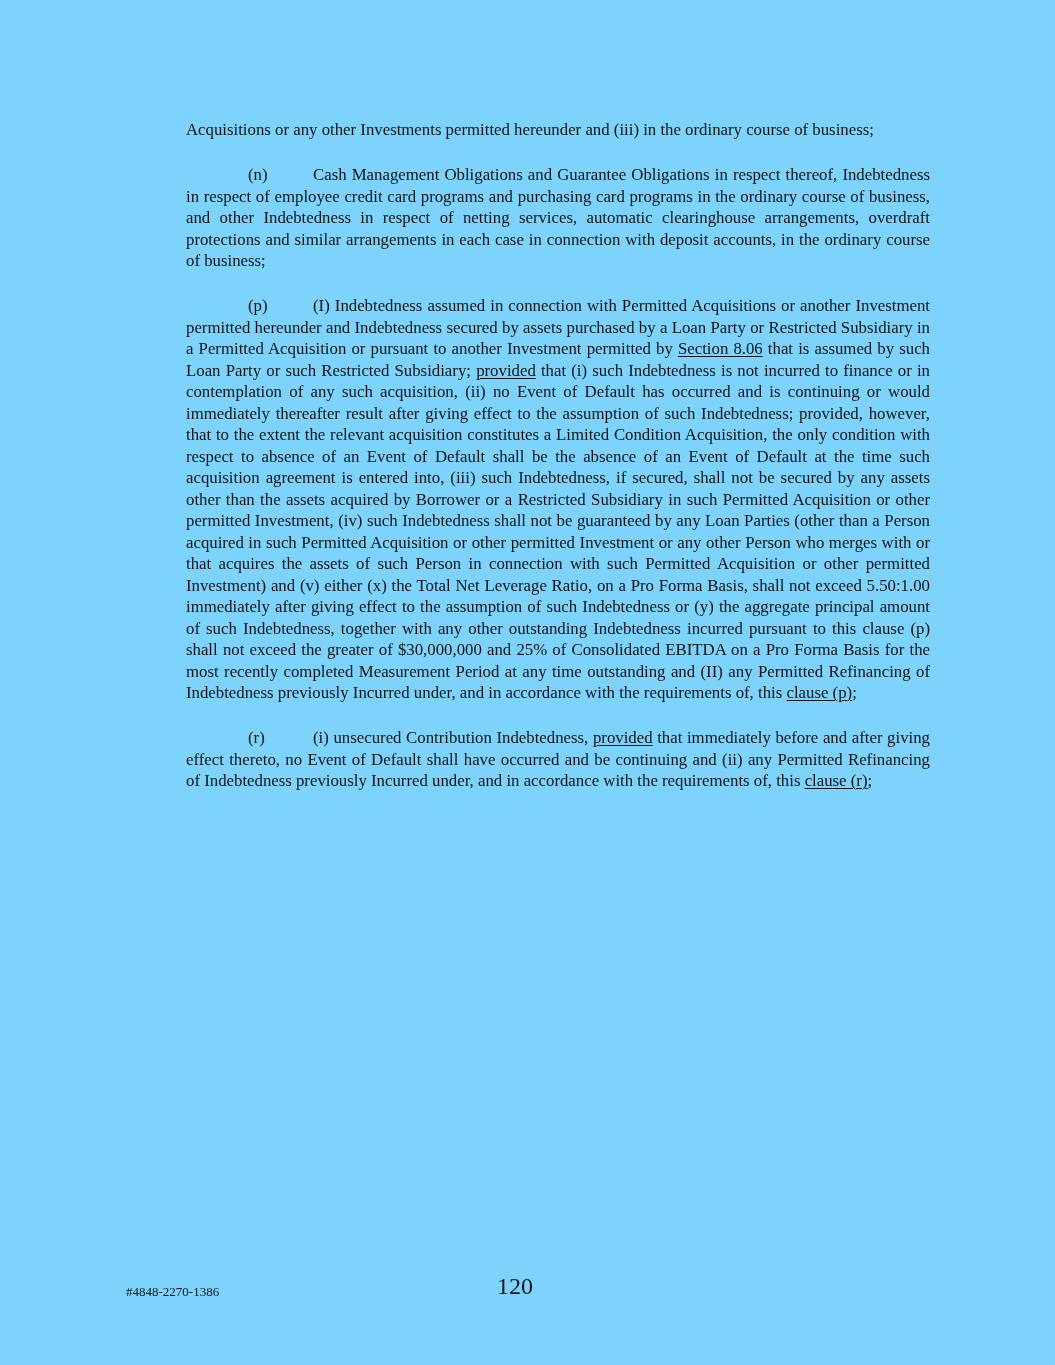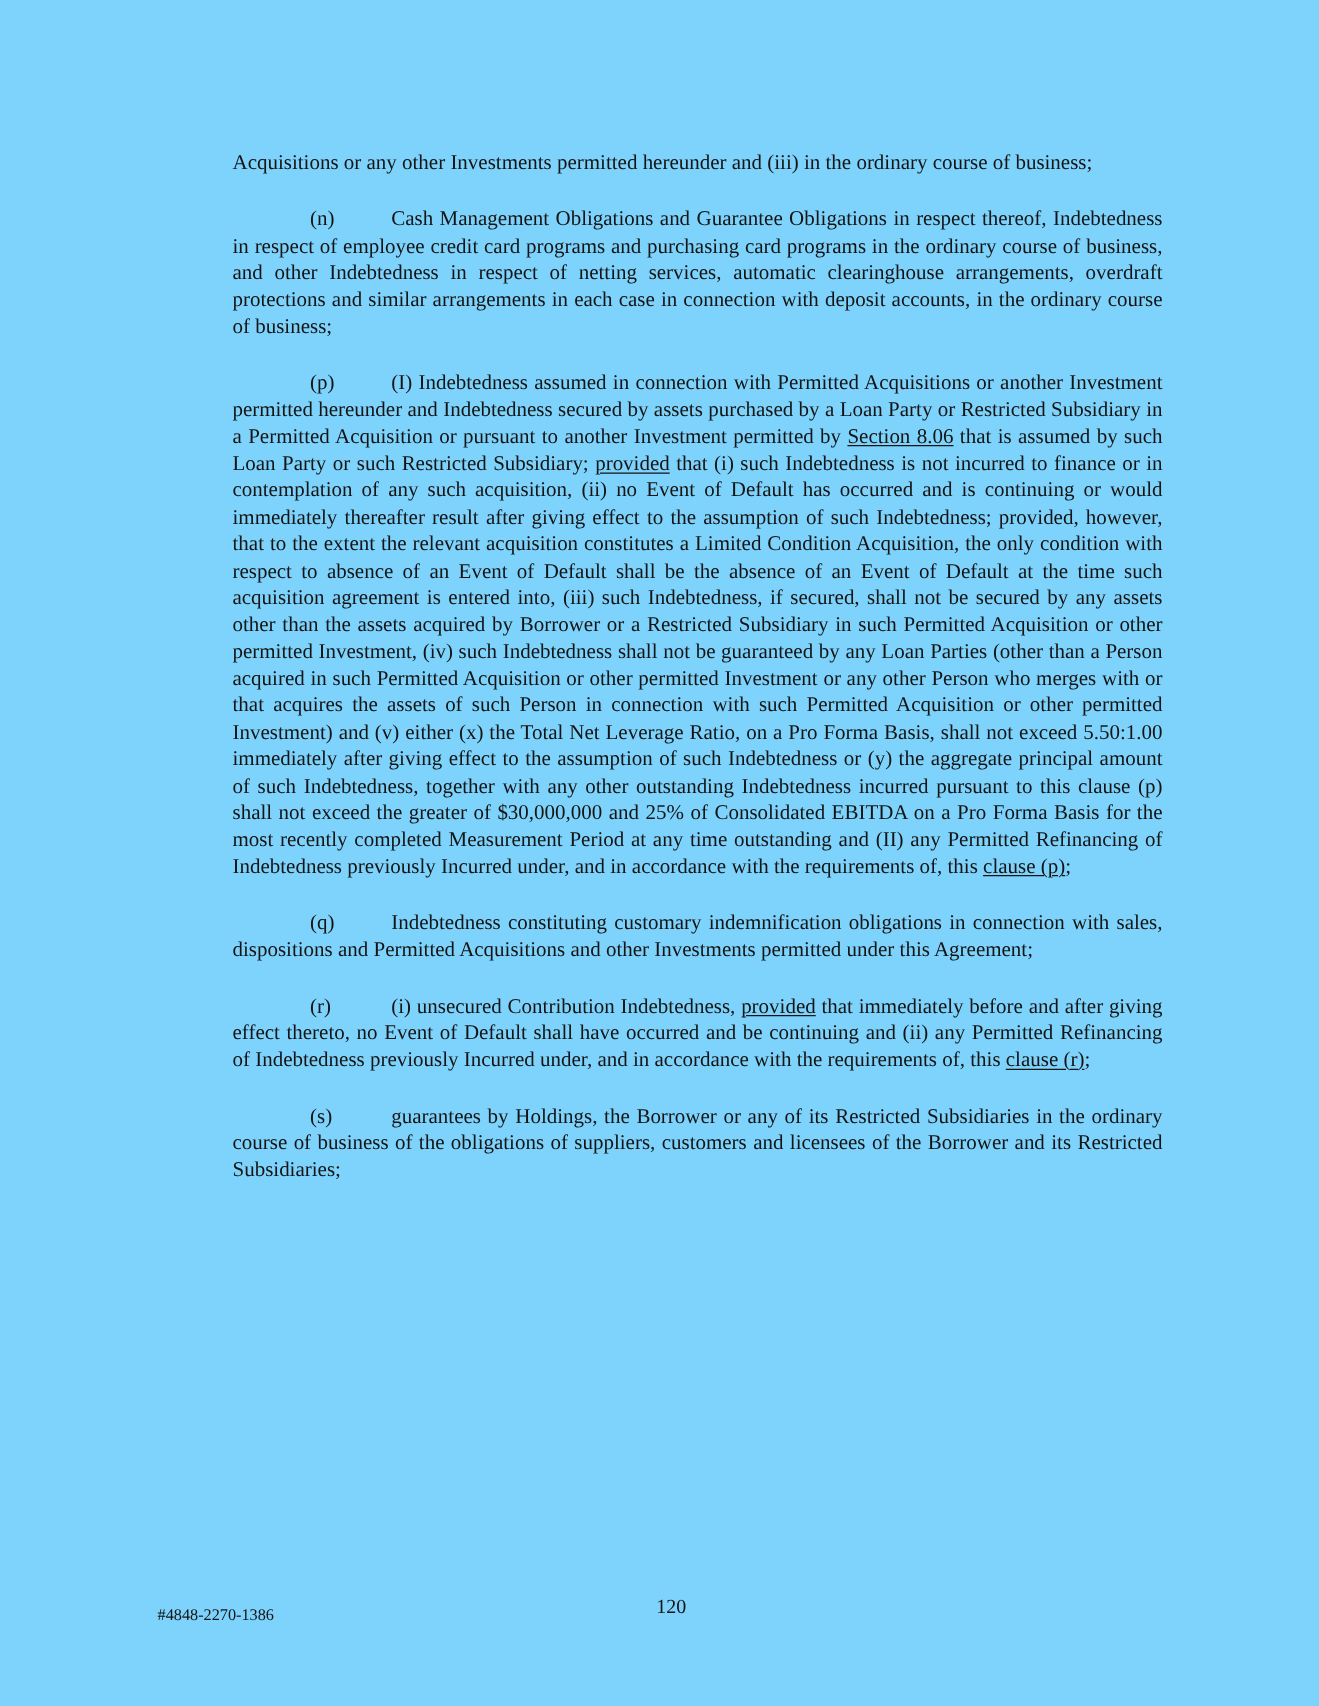--- a/index.html
+++ b/index.html
@@ -52,33 +52,30 @@
     top: 1284px;
     font-size: 13px;
     line-height: 16px;
     color: #141414;
   }
   .page-number {
     position: absolute;
     left: 497px;
     top: 1275px;
     width: 80px;
-    text-align: center;
-    font-size: 16px;
+    font-size: 24px;
     line-height: 22px;
     color: #141414;
   }
 </style>
 </head>
 <body>
 
 <div class="page">
   <div class="doc-body">
       <p class="continuation"><span>Acquisitions or any other Investments permitted hereunder and (iii) in the ordinary course of business;</span></p>
       <p class="lettered"><span class="plabel">(n)</span><span>Cash Management Obligations and Guarantee Obligations in respect thereof, Indebtedness in respect of employee credit card programs and purchasing card programs in the ordinary course of business, and other Indebtedness in respect of netting services, automatic clearinghouse arrangements, overdraft protections and similar arrangements in each case in connection with deposit accounts, in the ordinary course of business;</span></p>
       <p class="lettered"><span class="plabel">(p)</span><span>(I) Indebtedness assumed in connection with Permitted Acquisitions or another Investment permitted hereunder and Indebtedness secured by assets purchased by a Loan Party or Restricted Subsidiary in a Permitted Acquisition or pursuant to another Investment permitted by </span><span class="ul">Section 8.06</span><span> that is assumed by such Loan Party or such Restricted Subsidiary; </span><span class="ul">provided</span><span> that (i) such Indebtedness is not incurred to finance or in contemplation of any such acquisition, (ii) no Event of Default has occurred and is continuing or would immediately thereafter result after giving effect to the assumption of such Indebtedness; provided, however, that to the extent the relevant acquisition constitutes a Limited Condition Acquisition, the only condition with respect to absence of an Event of Default shall be the absence of an Event of Default at the time such acquisition agreement is entered into, (iii) such Indebtedness, if secured, shall not be secured by any assets other than the assets acquired by Borrower or a Restricted Subsidiary in such Permitted Acquisition or other permitted Investment, (iv) such Indebtedness shall not be guaranteed by any Loan Parties (other than a Person acquired in such Permitted Acquisition or other permitted Investment or any other Person who merges with or that acquires the assets of such Person in connection with such Permitted Acquisition or other permitted Investment) and (v) either (x) the Total Net Leverage Ratio, on a Pro Forma Basis, shall not exceed 5.50:1.00 immediately after giving effect to the assumption of such Indebtedness or (y) the aggregate principal amount of such Indebtedness, together with any other outstanding Indebtedness incurred pursuant to this clause (p) shall not exceed the greater of $30,000,000 and 25% of Consolidated EBITDA on a Pro Forma Basis for the most recently completed Measurement Period at any time outstanding and (II) any Permitted Refinancing of Indebtedness previously Incurred under, and in accordance with the requirements of, this </span><span class="ul">clause (p)</span><span>;</span></p>
-      <p class="lettered"><span class="plabel">(q)</span><span>Indebtedness constituting customary indemnification obligations in connection with sales, dispositions and Permitted Acquisitions and other Investments permitted under this Agreement;</span></p>
       <p class="lettered"><span class="plabel">(r)</span><span>(i) unsecured Contribution Indebtedness, </span><span class="ul">provided</span><span> that immediately before and after giving effect thereto, no Event of Default shall have occurred and be continuing and (ii) any Permitted Refinancing of Indebtedness previously Incurred under, and in accordance with the requirements of, this </span><span class="ul">clause (r)</span><span>;</span></p>
-      <p class="lettered"><span class="plabel">(s)</span><span>guarantees by Holdings, the Borrower or any of its Restricted Subsidiaries in the ordinary course of business of the obligations of suppliers, customers and licensees of the Borrower and its Restricted Subsidiaries;</span></p>
     </div>
   <div class="footer-id">#4848-2270-1386</div>
   <div class="page-number">120</div>
 </div>
 
 </body></html>

